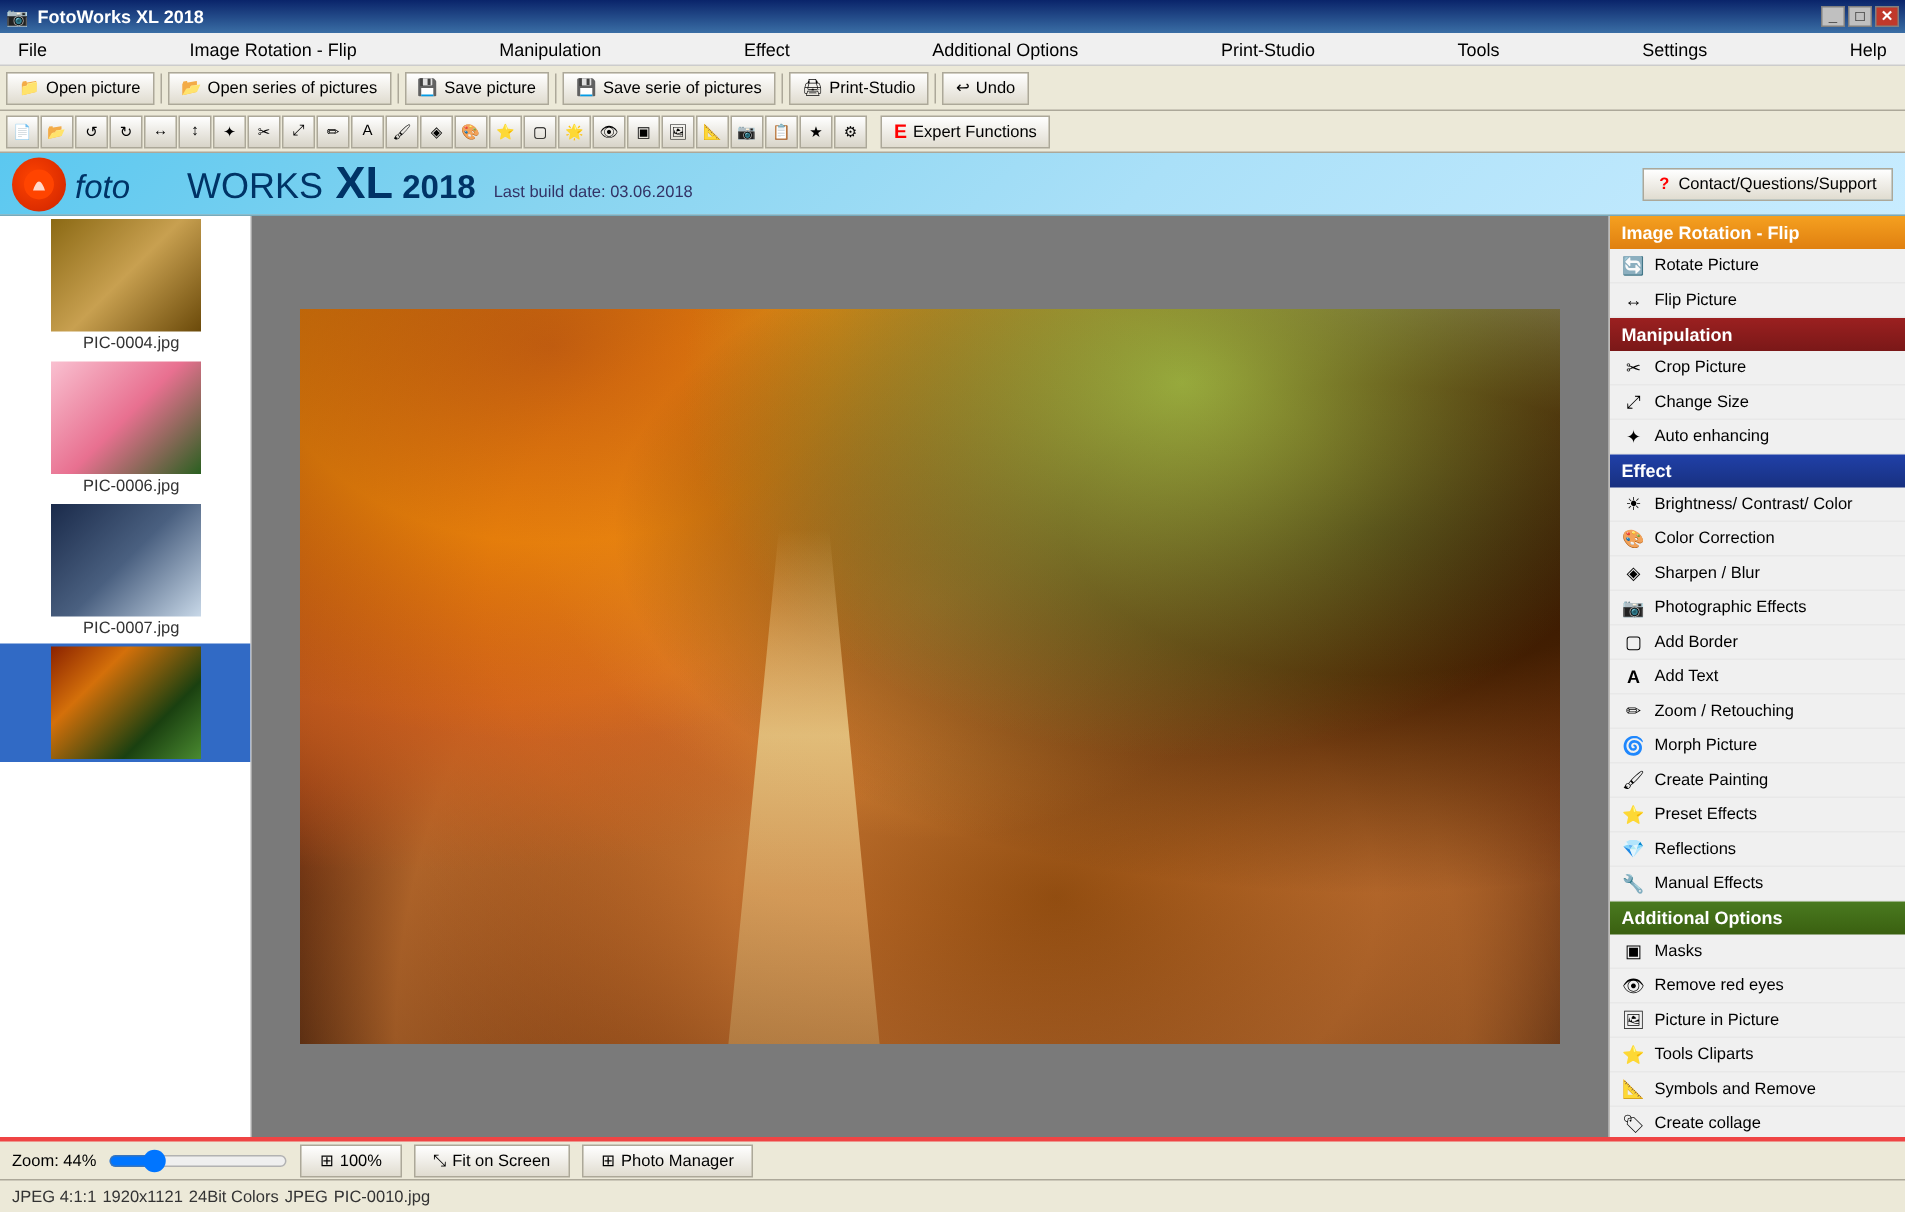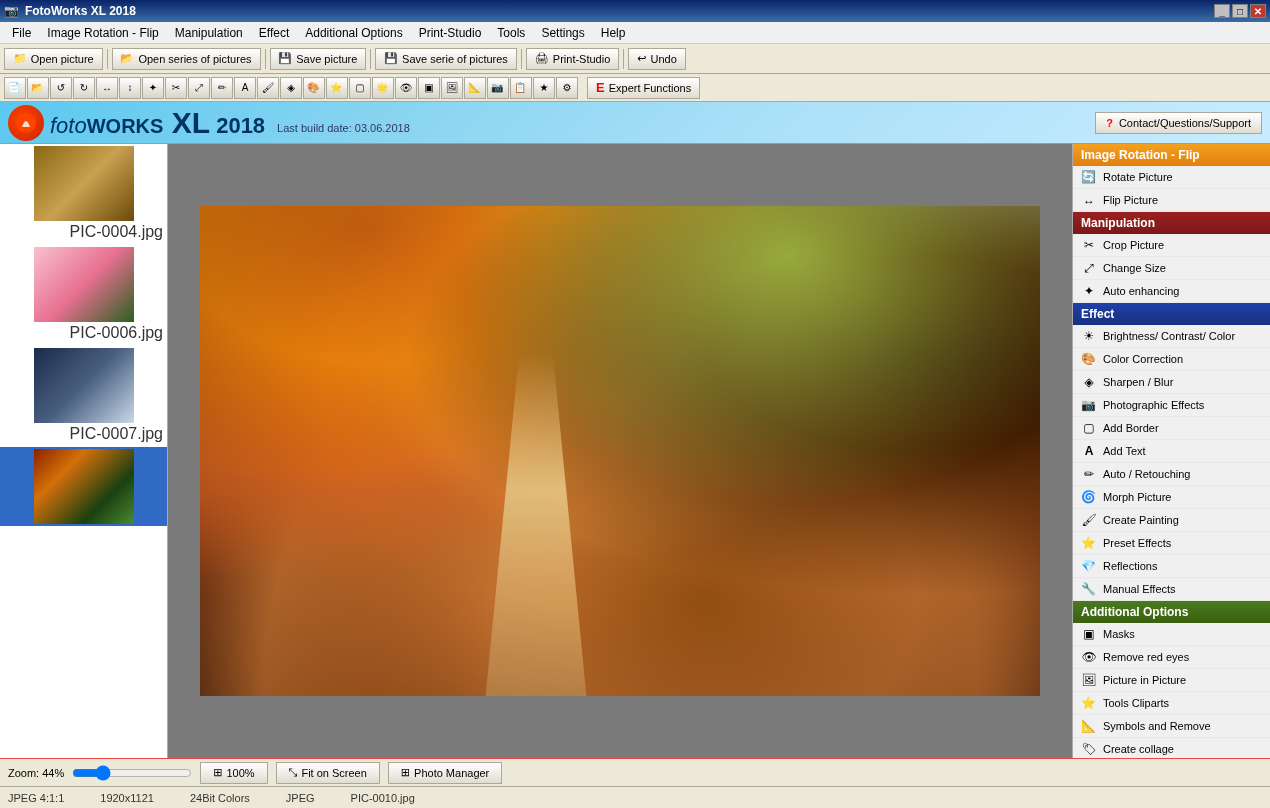--- a/index.html
+++ b/index.html
@@ -6,21 +6,21 @@
     body { font-family: 'Segoe UI', Tahoma, Geneva, Verdana, sans-serif; font-size: 12px; background: #d4d0c8; overflow: hidden; width: 1270px; height: 808px; }
 
     
     #title-bar { background: linear-gradient(to bottom, #0a246a, #3a6ea5); height: 22px; display: flex; align-items: center; justify-content: space-between; padding: 0 4px; color: white; font-size: 12px; font-weight: bold; }
     #title-bar-left { display: flex; align-items: center; gap: 6px; }
     #title-controls { display: flex; gap: 2px; }
     .title-btn { width: 16px; height: 14px; background: #c0c0c0; border: 1px solid #808080; font-size: 10px; display: flex; align-items: center; justify-content: center; cursor: pointer; color: black; }
     .title-btn.close { background: #c0392b; color: white; }
 
     
-    #menu-bar { background: #f0f0f0; border-bottom: 1px solid #ccc; height: 22px; display: flex; align-items: center; padding: 0 4px; }
+    #menu-bar { background: #f0f0f0; border-bottom: 1px solid #ccc; height: 22px; display: flex; align-items: center; padding: 0 4px; justify-content: space-between; }
     .menu-item { padding: 2px 8px; cursor: pointer; font-size: 12px; color: #000; }
 
     
     #toolbar1 { background: #ece9d8; border-bottom: 1px solid #aca899; height: 30px; display: flex; align-items: center; padding: 0 4px; gap: 2px; }
     .toolbar-btn { background: linear-gradient(to bottom, #ffffff, #e0dcd0); border: 1px solid #aca899; padding: 2px 8px; font-size: 11px; cursor: pointer; display: flex; align-items: center; gap: 4px; height: 22px; white-space: nowrap; }
     .toolbar-sep { width: 1px; background: #aca899; height: 20px; margin: 0 2px; }
 
     
     #toolbar2 { background: #ece9d8; border-bottom: 1px solid #aca899; height: 28px; display: flex; align-items: center; padding: 0 4px; gap: 1px; }
     .tool-icon { width: 22px; height: 22px; background: linear-gradient(to bottom, #ffffff, #d8d4c8); border: 1px solid #aca899; cursor: pointer; display: flex; align-items: center; justify-content: center; font-size: 10px; }
@@ -35,43 +35,43 @@
 
     
     #main { display: flex; height: calc(808px - 22px - 22px - 28px - 42px - 28px - 22px); }
 
     
     #thumb-panel { width: 168px; background: #ffffff; border-right: 1px solid #aaa; overflow: hidden; display: flex; flex-direction: column; }
     #thumb-scroll { flex: 1; overflow-y: auto; overflow-x: hidden; }
     .thumb-item { padding: 2px 4px; cursor: pointer; }
     .thumb-item.selected { background: #316ac5; }
     .thumb-img { width: 100px; height: 75px; object-fit: cover; background: #ddd; display: block; margin: 0 auto; }
-    .thumb-label { font-size: 16px; color: #333; padding: 2px 0; text-align: right; padding-left: 8px; }
+    .thumb-label { font-size: 11px; color: #333; padding: 2px 0; text-align: center; padding-left: 8px; }
 
     
     #canvas-area { flex: 1; background: #7a7a7a; display: flex; align-items: center; justify-content: center; overflow: hidden; position: relative; }
 
     
     #right-panel { width: 198px; background: #f0f0f0; border-left: 1px solid #aaa; overflow-y: auto; overflow-x: hidden; }
     .right-section-header { padding: 4px 8px; font-weight: bold; font-size: 12px; color: white; }
     .right-section-header.orange { background: linear-gradient(to bottom, #f5a020, #e08010); }
     .right-section-header.dark-red { background: linear-gradient(to bottom, #9b2020, #7a1818); }
     .right-section-header.blue { background: linear-gradient(to bottom, #2040a0, #1830808); }
     .right-section-header.green { background: linear-gradient(to bottom, #4a7a20, #3a6010); }
     .right-item { display: flex; align-items: center; gap: 6px; padding: 3px 8px; cursor: pointer; font-size: 11px; color: #000; border-bottom: 1px solid #e8e8e8; }
     .right-icon { width: 16px; height: 16px; display: flex; align-items: center; justify-content: center; font-size: 12px; flex-shrink: 0; }
 
     
-    #bottom-bar { background: #ece9d8; border-top: 1px solid #ef4444; height: 28px; display: flex; align-items: center; padding: 0 8px; gap: 8px; }
+    #bottom-bar { background: #ece9d8; border-top: 3px solid #ef4444; height: 28px; display: flex; align-items: center; padding: 0 8px; gap: 8px; }
     .zoom-label { font-size: 11px; }
     .zoom-slider { width: 120px; }
     .zoom-btn { background: linear-gradient(to bottom, #ffffff, #e0dcd0); border: 1px solid #aca899; padding: 2px 12px; font-size: 11px; cursor: pointer; display: flex; align-items: center; gap: 4px; height: 22px; }
 
     
-    #status-bar { background: #ece9d8; border-top: 1px solid #aca899; height: 22px; display: flex; align-items: center; padding: 0 8px; gap: 36px; font-size: 11px; color: #333; }
+    #status-bar { background: #ece9d8; border-top: 1px solid #aca899; height: 22px; display: flex; align-items: center; padding: 0 8px; gap: 4px; font-size: 11px; color: #333; }
 
     
     ::-webkit-scrollbar { width: 8px; }
     ::-webkit-scrollbar-track { background: #f0f0f0; }
     ::-webkit-scrollbar-thumb { background: #b0b0b0; border: 1px solid #888; }
 
     
     .thumb-horses { background: linear-gradient(135deg, #8b6914 0%, #c8a050 50%, #6b4a0a 100%); }
     .thumb-flower { background: linear-gradient(135deg, #2d5a1b 0%, #8b1a1a 50%, #f0f0f0 100%); }
     .thumb-cherry { background: linear-gradient(135deg, #f9c0d0 0%, #e87090 50%, #2a6020 100%); }
@@ -203,21 +203,21 @@
 </div>
 
 <div id="logo-bar">
   <div id="logo-icon">
     <svg width="24" height="24" viewBox="0 0 24 24">
         <circle cx="12" cy="12" r="10" fill="#ff4400"></circle>
         <path d="M8 16 Q12 4 16 16" fill="white" opacity="0.8"></path>
       </svg>
   </div>
   <div>
-    <span style="font-size:22px; color:#003366; font-style:italic;">foto</span><span style="font-size:20px; color:#003366; font-weight:bold;">WORKS</span><span style="font-size:30px; color:#003366; font-weight:900;"> XL</span><span style="font-size:22px; color:#003366; font-weight:bold;"> 2018</span>
+    <span style="font-size:22px; color:#003366; font-style:italic;">foto</span><span style="font-size:24px; color:#003366; font-weight:normal;margin-left:38px;">WORKS</span><span style="font-size:30px; color:#003366; font-weight:900;"> XL</span><span style="font-size:22px; color:#003366; font-weight:bold;"> 2018</span>
   </div>
   <span id="logo-build">Last build date: 03.06.2018</span>
   <button id="contact-btn">
     <span style="color:red; font-weight:bold;">?</span>
     <span>Contact/Questions/Support</span>
   </button>
 </div>
 
 <div id="main" style="height: 614px;">
 
@@ -295,21 +295,21 @@
     <div class="right-item">
       <span class="right-icon">▢</span>
       <span>Add Border</span>
     </div>
     <div class="right-item">
       <span class="right-icon" style="font-weight:bold;">A</span>
       <span>Add Text</span>
     </div>
     <div class="right-item">
       <span class="right-icon">✏</span>
-      <span>Auto / Retouching</span>
+      <span>Zoom / Retouching</span>
     </div>
     <div class="right-item">
       <span class="right-icon">🌀</span>
       <span>Morph Picture</span>
     </div>
     <div class="right-item">
       <span class="right-icon">🖌</span>
       <span>Create Painting</span>
     </div>
     <div class="right-item">

